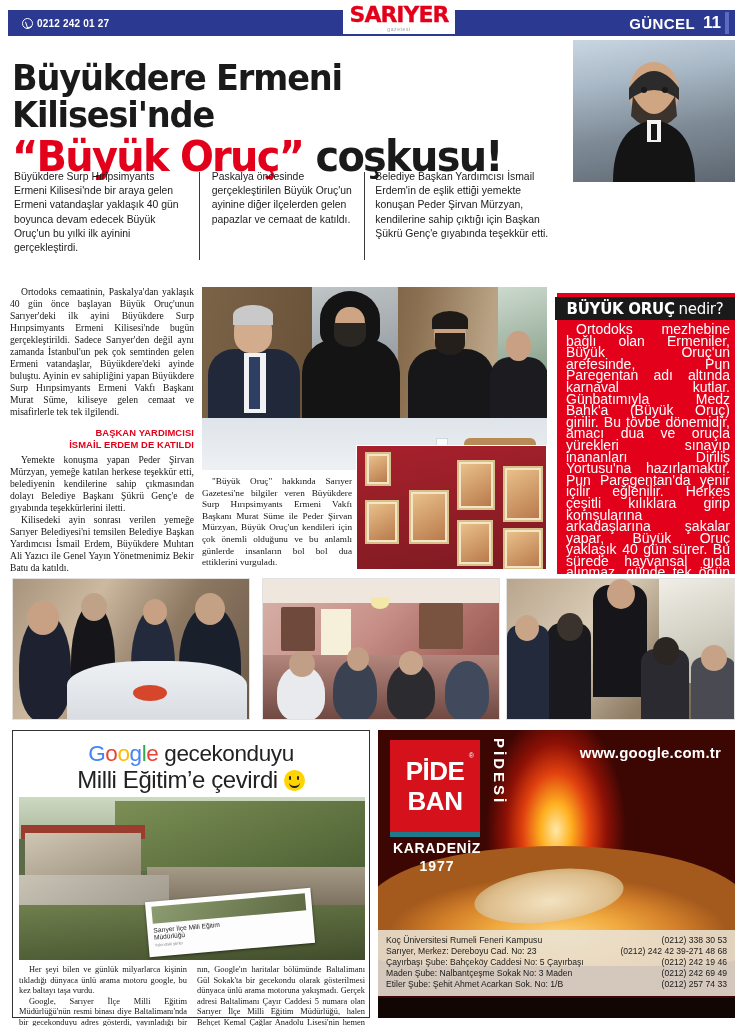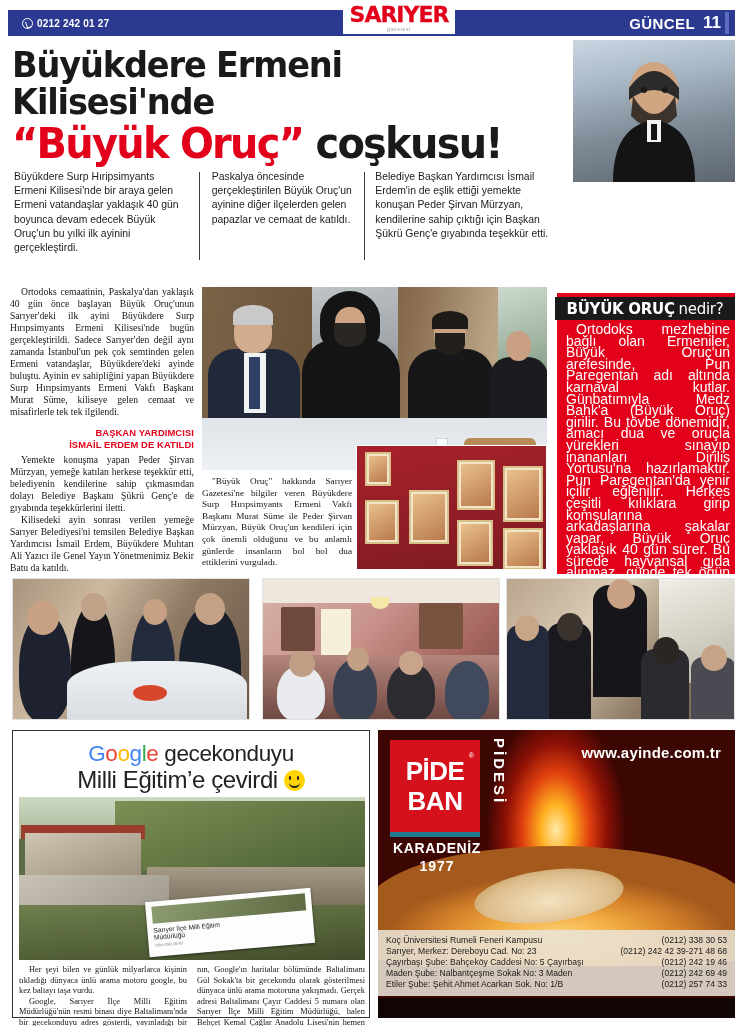--- a/index.html
+++ b/index.html
@@ -60,21 +60,21 @@
     display: flex; align-items: center;
     color: #fff; font-size: 17px; font-weight: bold;
   }
   .topbar-tick {
     position: absolute; right: 6px; top: 2px; width: 4px; height: 22px;
     background: #5b6bc0;
   }
 
   
   .headline {
-    position: absolute; left: 12px; top: 47px; width: 560px;
+    position: absolute; left: 12px; top: 60px; width: 560px;
   }
   .hl-line1 {
     font-family: "DejaVu Sans", sans-serif;
     font-size: 35px; font-weight: bold; color: #1a1a1a;
     letter-spacing: -1.2px; line-height: 1.06;
     transform: scaleX(0.96); transform-origin: left center;
   }
   .hl-line2 {
     font-family: "DejaVu Sans", sans-serif;
     font-size: 42px; font-weight: bold; line-height: 1.04;
@@ -590,21 +590,21 @@
 
     <div class="pide-logo">
       <span class="pide-reg">®</span>
       <div class="pide-logo-l1">PİDE</div>
       <div class="pide-logo-l2">BAN</div>
     </div>
     <div class="pide-logo-bar"></div>
     <div class="pide-karadeniz">KARADENİZ</div>
     <div class="pide-year">1977</div>
     <div class="pide-vert">PİDESİ</div>
-    <div class="pide-url">www.ayinde.com.tr</div>
+    <div class="pide-url">www.google.com.tr</div>
 
     <div class="pide-contact">
       <div class="pide-row">
         <span class="lbl">Koç Üniversitesi Rumeli Feneri Kampusu</span>
         <span class="tel">(0212) 338 30 53</span>
       </div>
       <div class="pide-row">
         <span class="lbl">Sarıyer, Merkez: Dereboyu Cad. No: 23</span>
         <span class="tel">(0212) 242 42 39-271 48 68</span>
       </div>

